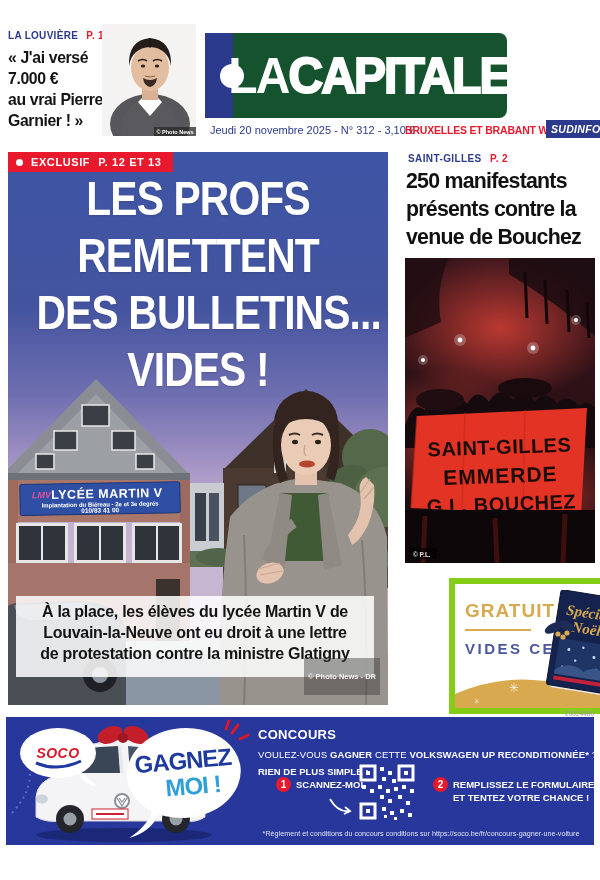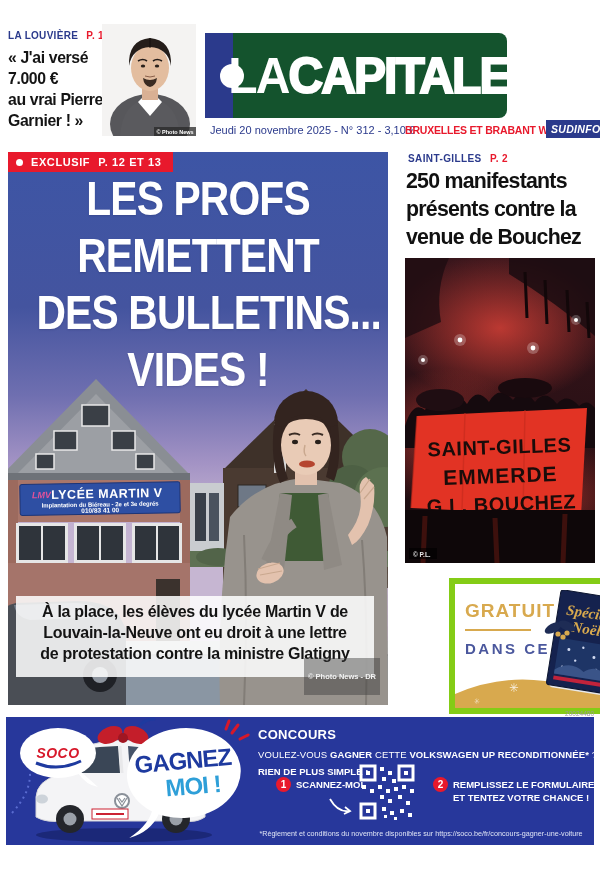--- a/index.html
+++ b/index.html
@@ -309,21 +309,21 @@
     <rect x="0" y="252" width="190" height="53" fill="#0E0709"></rect>
     <path d="M20,258 L18,305 M90,260 L92,305 M160,256 L158,305" stroke="#51150f" stroke-width="5" opacity=".7"></path>
     <rect x="4" y="290" width="28" height="11" fill="rgba(0,0,0,.6)"></rect>
     <text x="8" y="298.5" font-size="6.5" fill="#e8e8e8" font-weight="bold">© P.L.</text>
   </svg>
 
   <div class="promo">
     <div class="promo-text">
       <div class="promo-free">GRATUIT</div>
       <div class="promo-rule"></div>
-      <div class="promo-in">DANS CE</div>
+      <div class="promo-in">VIDES CE</div>
     </div>
     <svg class="holly" width="34" height="26" viewBox="0 0 34 26">
       <ellipse cx="10" cy="10" rx="9" ry="4.5" fill="#1E2C55" transform="rotate(-28 10 10)"></ellipse>
       <ellipse cx="24" cy="8" rx="9" ry="4.5" fill="#1E2C55" transform="rotate(24 24 8)"></ellipse>
       <circle cx="15" cy="16" r="2.6" fill="#D8A94E"></circle>
       <circle cx="20" cy="19" r="2.6" fill="#D8A94E"></circle>
       <circle cx="24" cy="15" r="2.6" fill="#D8A94E"></circle>
     </svg>
     <svg class="magazine" width="92" height="120" viewBox="0 0 92 120">
       <g transform="rotate(9 46 60)">
@@ -451,16 +451,16 @@
     </svg>
 
     <div class="step step-2">
       <div class="step-num">2</div>
       <div class="step-label">
         <div>REMPLISSEZ LE FORMULAIRE</div>
         <div>ET TENTEZ VOTRE CHANCE !</div>
       </div>
     </div>
 
-    <div class="legal">*Règlement et conditions du novembre disponibles sur https://soco.be/fr/concours-gagner-une-voiture</div>
+    <div class="legal">*Règlement et conditions du concours conditions sur https://soco.be/fr/concours-gagner-une-voiture</div>
   </div>
 
 </div>
 
 </body></html>

